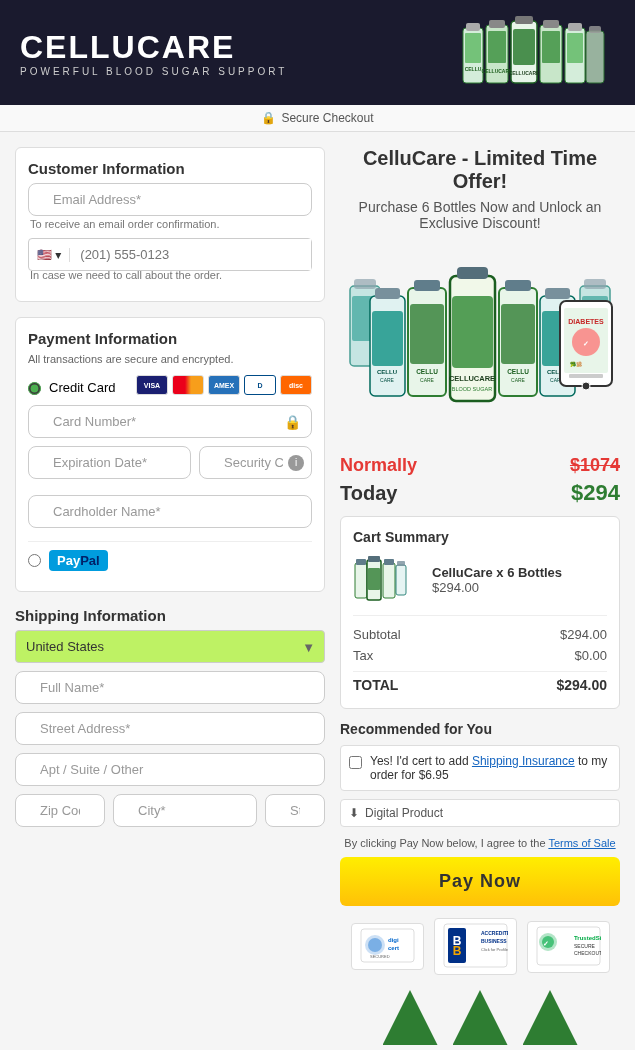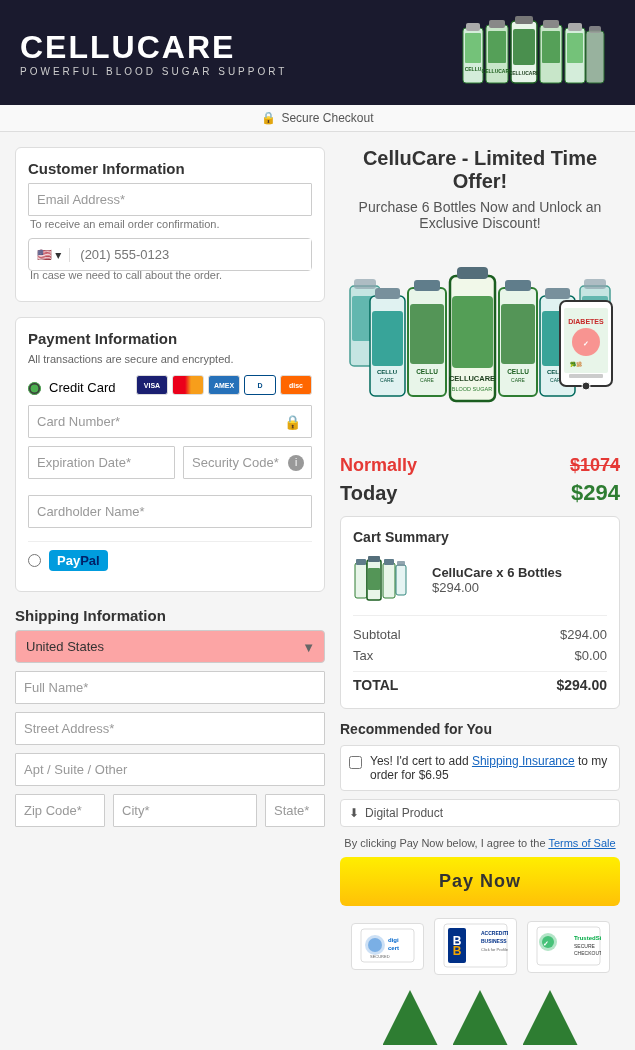--- a/index.html
+++ b/index.html
@@ -62,22 +62,22 @@
     .section-subtitle {
       font-size: 11px;
       color: #666;
       margin-bottom: 10px;
     }
 
     
     .form-field {
       width: 100%;
       border: 1px solid #ccc;
-      border-radius: 1px;
-      padding: 8px 8px;
+      border-radius: 8px;
+      padding: 8px 24px;
       font-size: 13px;
       color: #333;
       background: white;
       margin-bottom: 8px;
       outline: none;
     }
     .form-field::placeholder { color: #999; }
 
     .field-hint {
       font-size: 11px;
@@ -175,21 +175,21 @@
     .paypal-logo span { color: #012169; }
 
     
     .shipping-section { margin-top: 15px; }
 
     .country-wrapper {
       position: relative; margin-bottom: 8px;
     }
     .country-select {
       width: 100%; border: 1px solid #ccc; border-radius: 4px;
-      padding: 8px 30px 8px 10px; font-size: 13px; background: #fca5a5;
+      padding: 8px 30px 8px 10px; font-size: 13px; background: #bef264;
       appearance: none; cursor: pointer; color: #333;
     }
     .country-arrow {
       position: absolute; right: 10px; top: 50%; transform: translateY(-50%);
       pointer-events: none; color: #666;
     }
 
     .address-row { display: flex; gap: 8px; }
     .address-row .form-field { margin-bottom: 0; }
 

